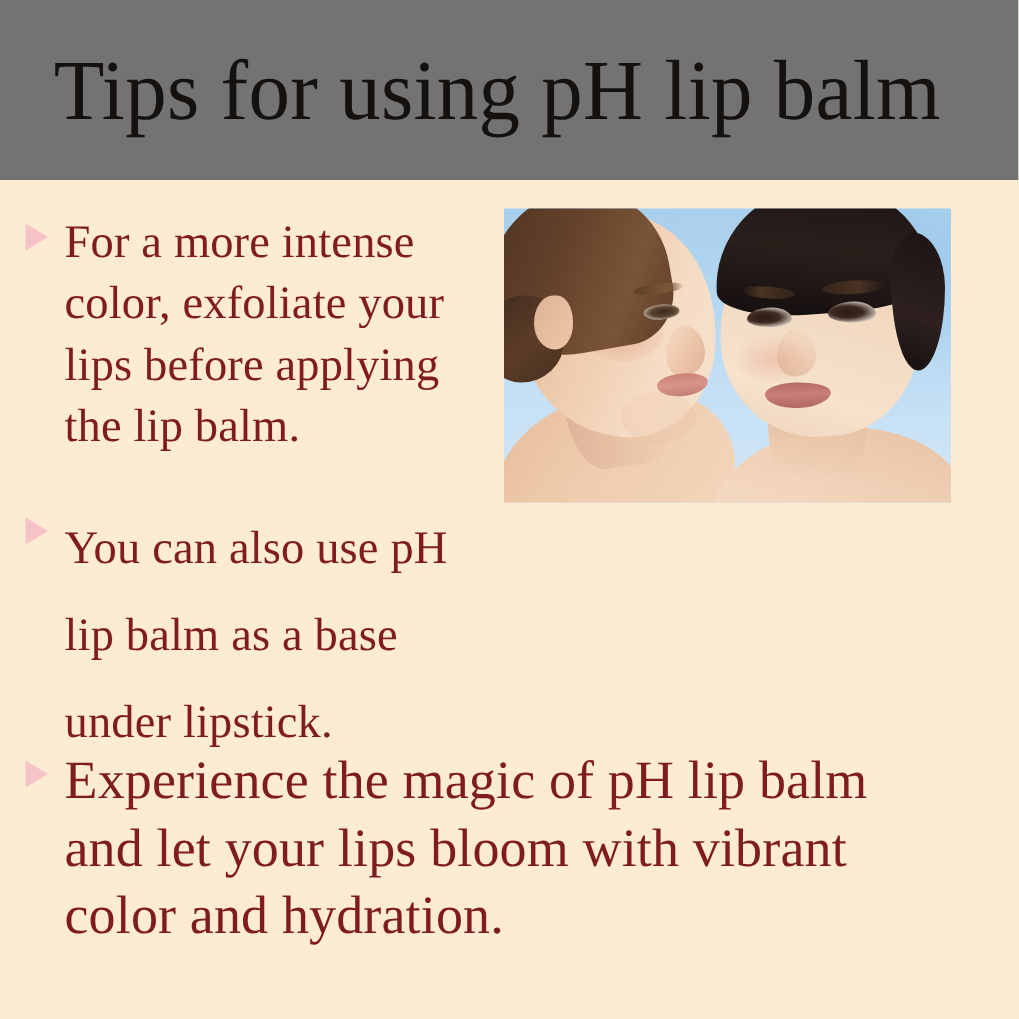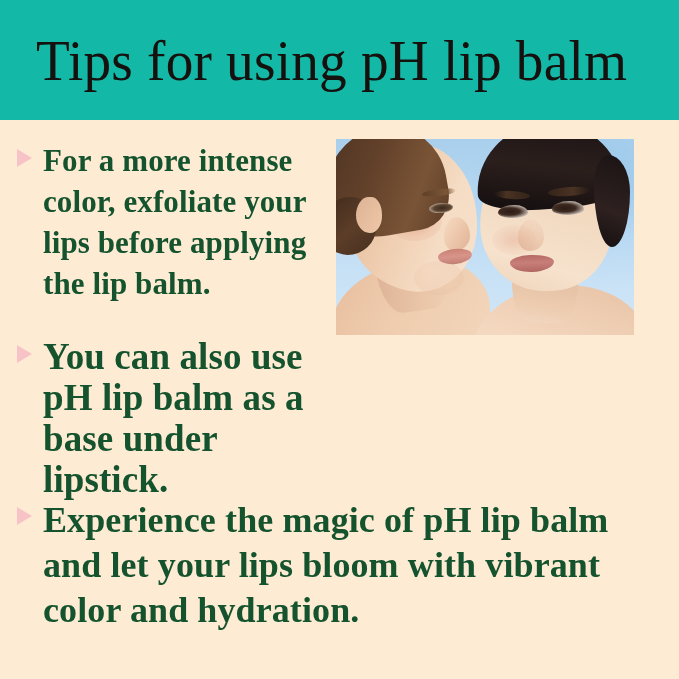--- a/index.html
+++ b/index.html
@@ -20,21 +20,21 @@
     background: #FDEBD3;
   }
 
   
   .header-band {
     position: absolute;
     left: 0;
     top: 0;
     width: 679px;
     height: 120px;
-    background: #14b8a6;
+    background: #737373;
     display: flex;
     align-items: center;
   }
   .header-title {
     margin: 0;
     padding-left: 37px;
     font-family: "Liberation Serif", "DejaVu Serif", serif;
     font-size: 57px;
     font-weight: 400;
     line-height: 1.0;
@@ -321,30 +321,30 @@
     width: 0;
     height: 0;
     border-left: 15px solid #F8C3C6;
     border-top: 9px solid transparent;
     border-bottom: 9px solid transparent;
     margin-top: 9px;
     margin-right: 11px;
   }
   .bullet-text {
     font-family: "Liberation Serif", "DejaVu Serif", serif;
-    font-weight: 700;
-    color: #14532d;
+    font-weight: 400;
+    color: #7f1d1d;
     letter-spacing: 0.1px;
   }
 
   .bullet-1 { left: 17px; top: 20px; width: 310px; }
   .bullet-1 .bullet-text { font-size: 31px; line-height: 41px; }
 
   .bullet-2 { left: 17px; top: 216px; width: 310px; }
-  .bullet-2 .bullet-text { font-size: 37px; line-height: 41px; }
+  .bullet-2 .bullet-text { font-size: 31px; line-height: 58px; }
 
   .bullet-3 { left: 17px; top: 378px; width: 622px; }
   .bullet-3 .bullet-text { font-size: 36px; line-height: 45px; }
 </style>
 </head>
 <body>
 
 <div class="infographic">
 
   <div class="header-band">

